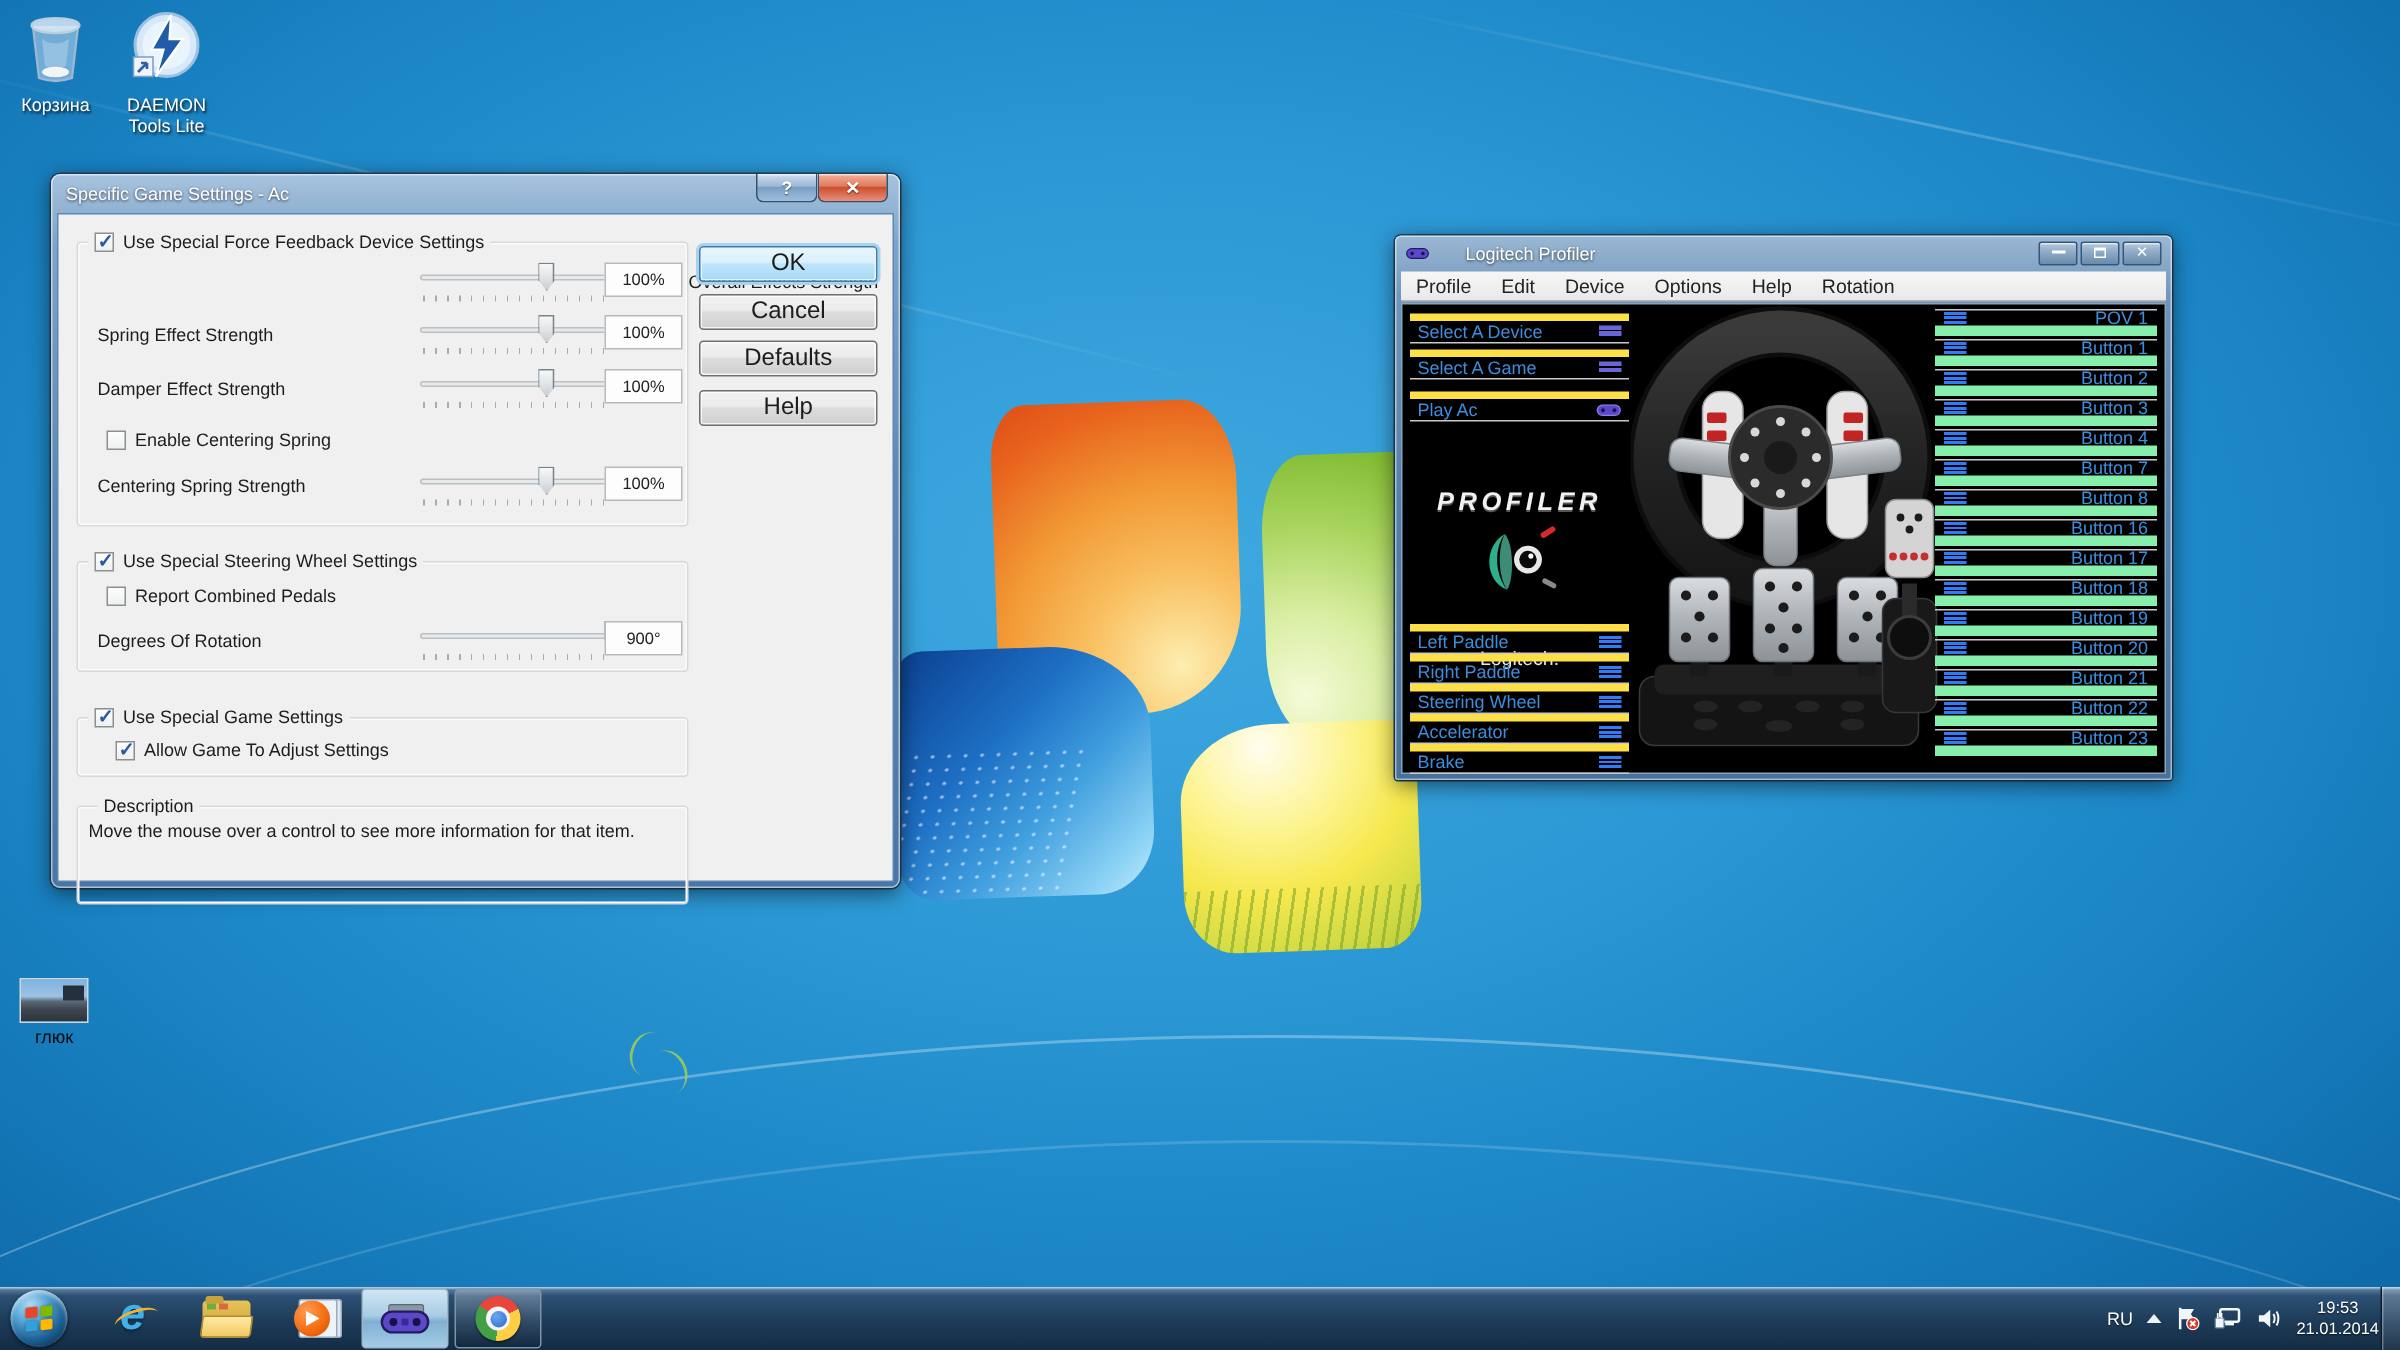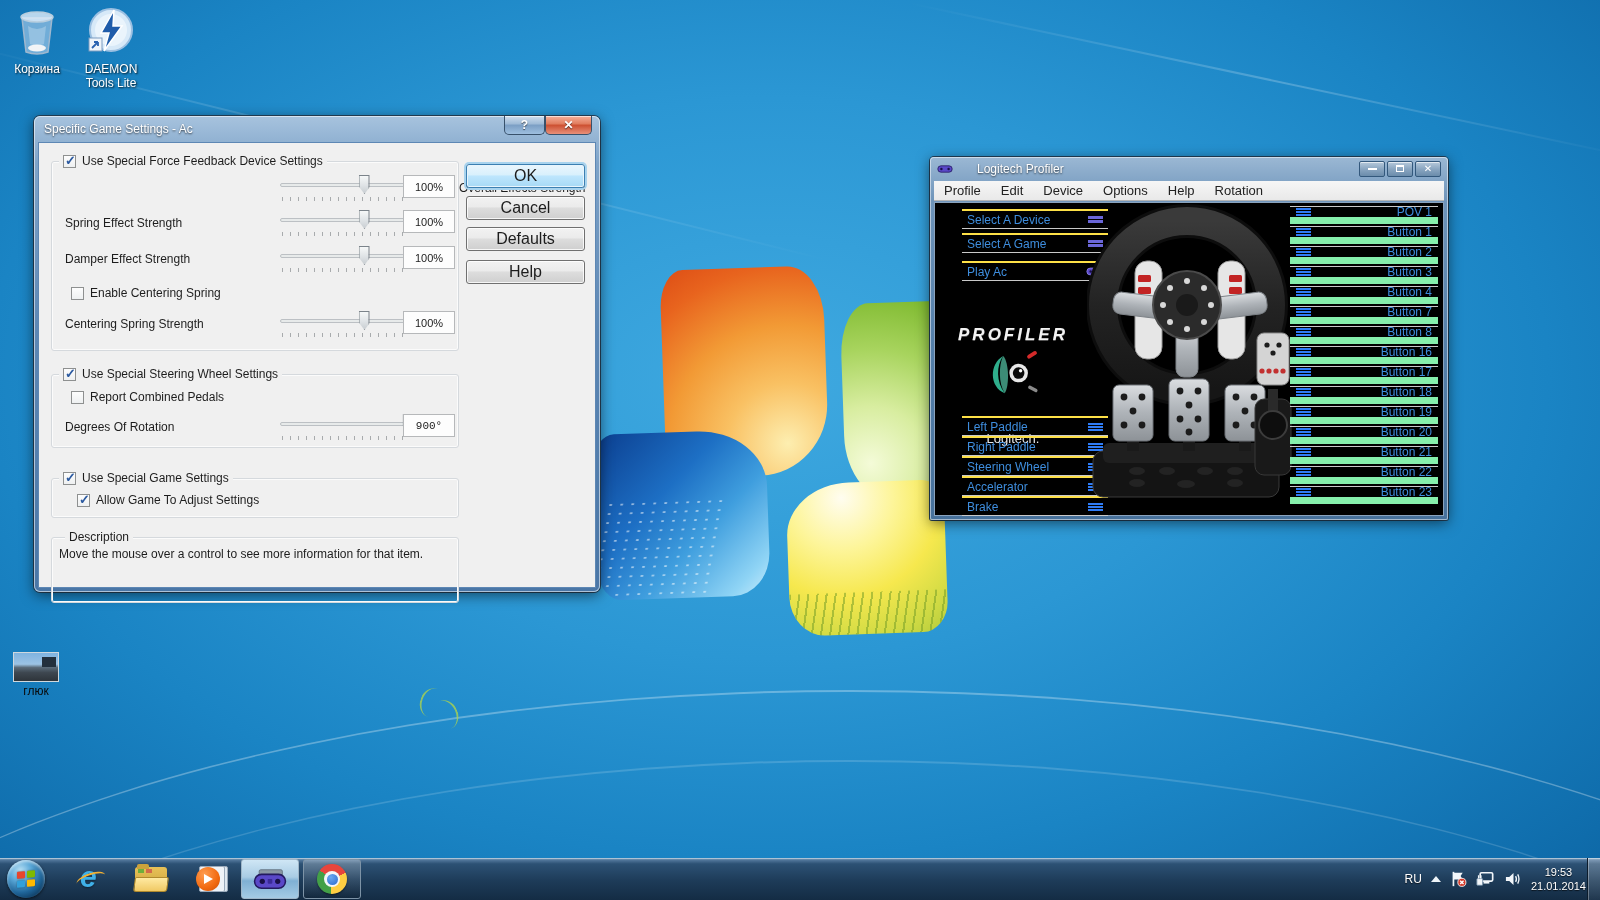--- a/index.html
+++ b/index.html
@@ -78,22 +78,22 @@
     background:linear-gradient(180deg,#b6c9db 0%, #8aa6c1 50%, #6b8cab 100%);
     color:#fff; font-size:10px; line-height:14px; text-align:center; cursor:pointer;
     box-shadow: inset 0 1px 0 rgba(255,255,255,.6); }
   .winbtn .maxsq { display:inline-block; width:8px; height:7px; border:1px solid #fff; border-top-width:2px; margin-top:3px; }
   .winbtn .minbar { display:inline-block; width:9px; height:2px; background:#fff; margin-bottom:2px; }
   .menubar { position:absolute; left:4px; right:4px; top:24px; height:20px; background:linear-gradient(180deg,#f6f6f6,#e9e9e9);
     border-bottom:1px solid #b5b5b5; display:flex; align-items:center; }
   .menuitem { font-size:13px; color:#222; padding:0 10px; height:100%; display:flex; align-items:center; cursor:pointer; }
   .pcontent { position:absolute; left:4px; right:4px; top:45px; bottom:4px; background:#000; border:1px solid #8aa3bd; }
 
-  .lrow { position:absolute; left:5px; width:146px; height:20px; border-top:2px solid #fde047; border-bottom:1px solid #c9c9c9;
-    display:flex; align-items:center; padding:0 5px; cursor:pointer;margin-left:22px; }
+  .lrow { position:absolute; left:5px; width:146px; height:20px; border-top:5px solid #fde047; border-bottom:1px solid #c9c9c9;
+    display:flex; align-items:center; padding:0 5px; cursor:pointer; }
   .lrow .txt { color:#3e8ddd; font-size:12px; flex:1; white-space:nowrap; }
   .rrow { width:100%; height:18px; border-top:1px solid #c9c9c9; border-bottom:7px solid #86efac;
     display:flex; align-items:center; padding:0 6px; cursor:pointer; }
   .rrow .txt { color:#3e8ddd; font-size:12px; flex:1; text-align:right; white-space:nowrap; }
   .rcol { position:absolute; right:5px; top:3px; width:148px; height:298px; display:flex; flex-direction:column; justify-content:space-between; }
   .hamb { width:15px; height:8px; flex:none;
     background: linear-gradient(180deg,#2f7cf6 0 2px, transparent 2px 3px, #2f7cf6 3px 5px, transparent 5px 6px, #2f7cf6 6px 8px); }
   .hamb.purple { background: linear-gradient(180deg,#6a66d8 0 3px, transparent 3px 4px, #6a66d8 4px 7px, transparent 7px 8px); height:8px; }
   .brand-profiler { position:absolute; left:8px; top:122px; width:140px; text-align:center; color:#f2f2f2;
     font-size:17px; font-weight:bold; font-style:italic; letter-spacing:3px; text-shadow:0 1px 0 #555; }
@@ -238,21 +238,21 @@
       <span class="checkbox"></span>
       <span class="cblbl">Report Combined Pedals</span>
     </div>
     <div class="srow" style="left:26px; top:271px; width:394px;">
       <span class="slabel" style="position:absolute; top:6px;">Degrees Of Rotation</span>
       <div class="slider">
         <div class="track"></div>
         <div class="thumb" style="left: 97%;"></div>
         <div class="ticks"></div>
       </div>
-      <div class="valbox" style="left:338px; top:0;font-family:Liberation Mono, monospace;">900°</div>
+      <div class="valbox" style="left:338px; top:0;">900°</div>
     </div>
 
     <div class="grp" style="left:12px; top:335px; width:408px; height:40px;"></div>
     <div class="cbrow caption-chip" style="left:20px; top:328px;">
       <span class="checkbox checked"></span>
       <span class="cblbl">Use Special Game Settings</span>
     </div>
     <div class="cbrow" style="left:38px; top:350px;">
       <span class="checkbox checked"></span>
       <span class="cblbl">Allow Game To Adjust Settings</span>

